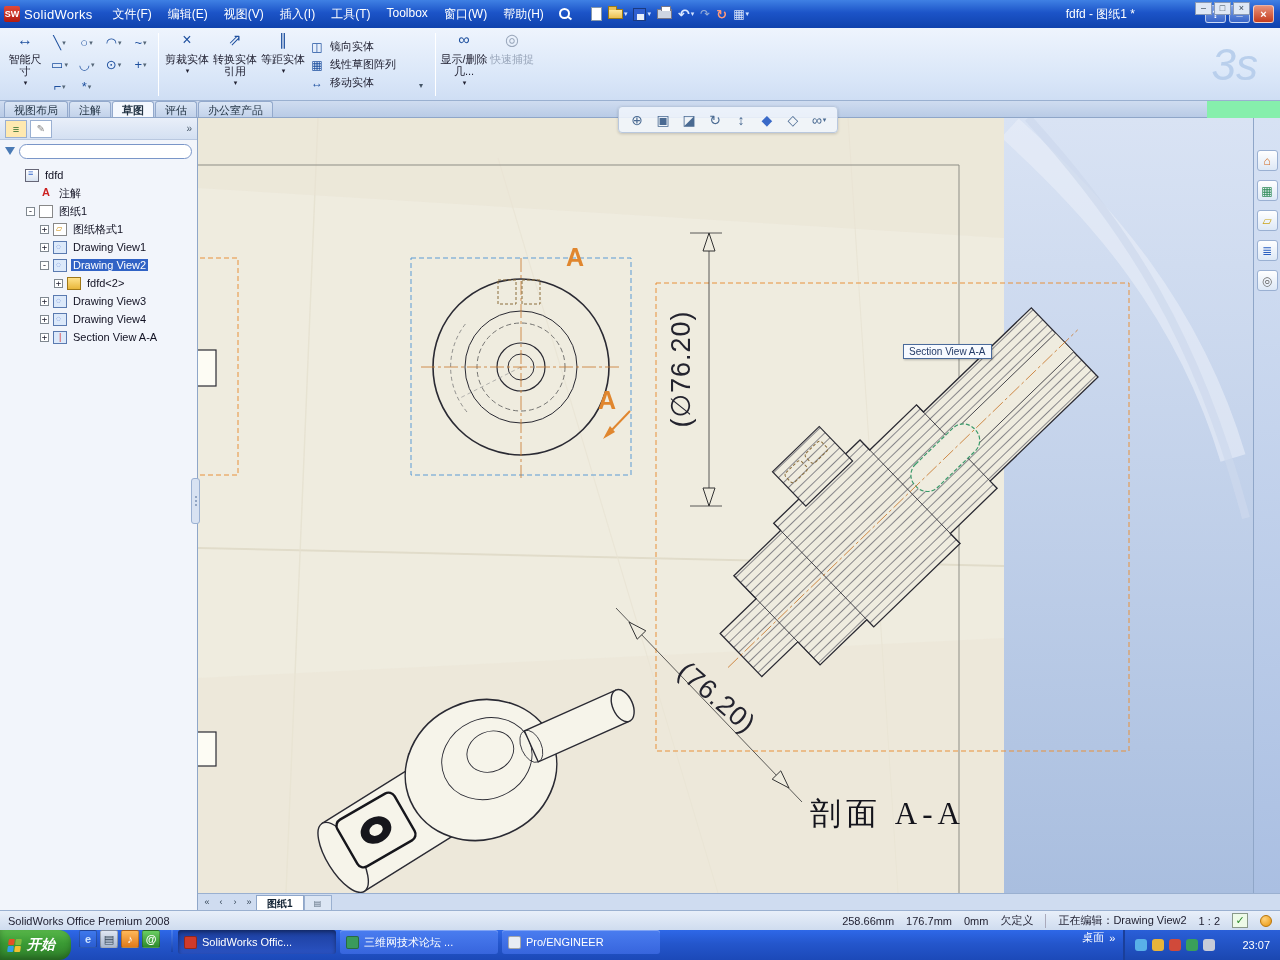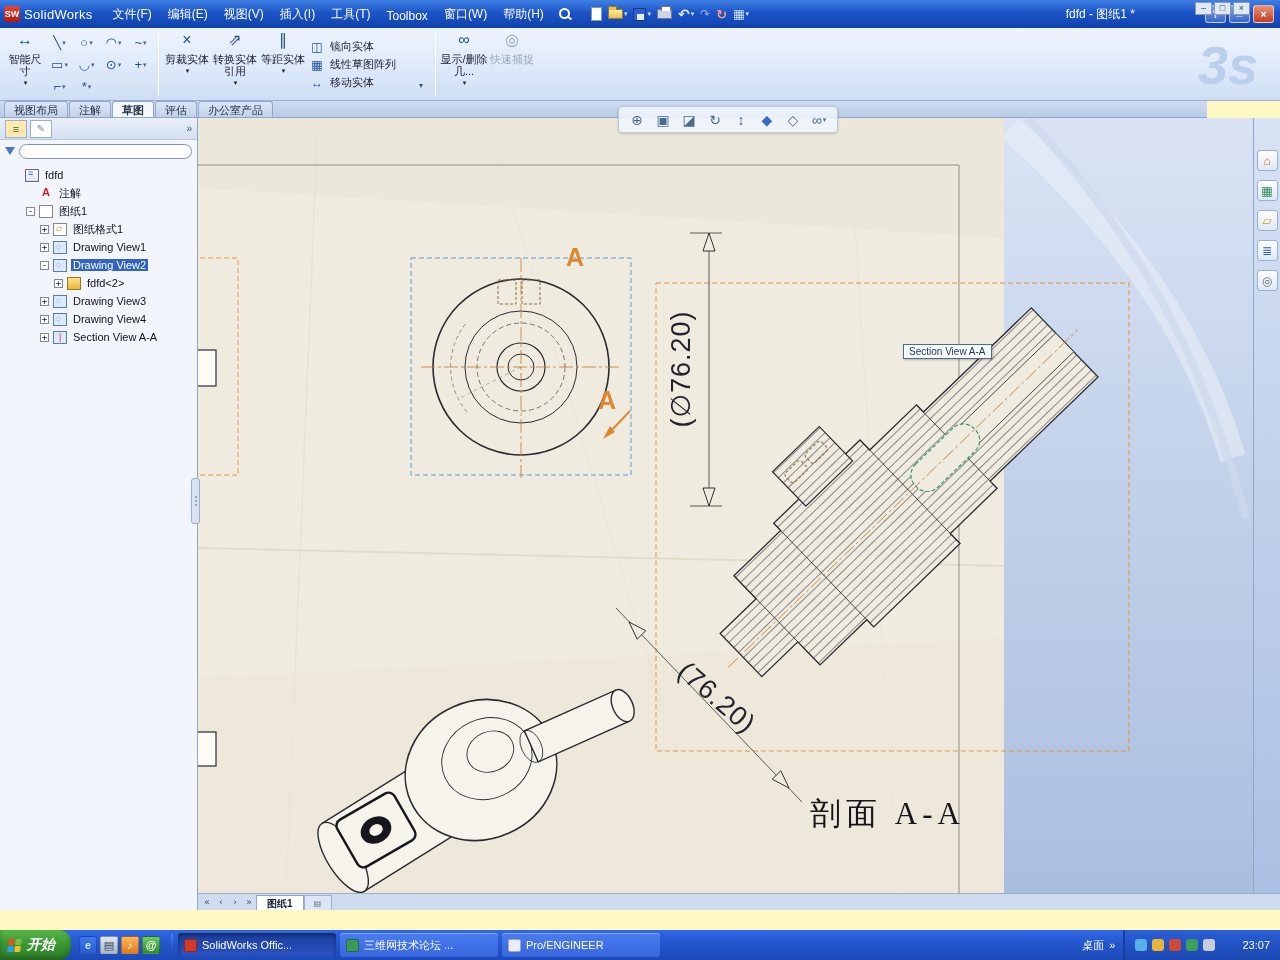--- a/index.html
+++ b/index.html
@@ -1,23 +1,23 @@
 <!DOCTYPE html>
 <html><head>
 <meta charset="utf-8">
 <style>
 *{margin:0;padding:0;box-sizing:border-box}
 html,body{width:1280px;height:960px;overflow:hidden;font-family:"Liberation Sans","DejaVu Sans",sans-serif}
-#screen{position:relative;width:1280px;height:960px;background:#fef9c3;font-size:11px;overflow:hidden}
+#screen{position:relative;width:1280px;height:960px;background:#86efac;font-size:11px;overflow:hidden}
 
 
 #titlebar{position:absolute;left:0;top:0;width:1280px;height:28px;display:flex;align-items:center;background:linear-gradient(#3f80e4,#1c54c8 45%,#0f42ad);color:#fff;padding:0 4px}
 .sw-logo{width:16px;height:16px;background:linear-gradient(#e04a3a,#b01a10);border-radius:2px;color:#fff;font-weight:bold;font-size:9px;display:flex;align-items:center;justify-content:center;margin-right:4px;flex:none}
 .app-name{font-weight:normal;font-size:13px;margin-right:12px;letter-spacing:.3px}
-#menubar{display:flex;align-items:flex-end}
+#menubar{display:flex;align-items:flex-start}
 .menu-item{padding:2px 8px;font-size:12px;white-space:nowrap;cursor:default}
 .search-icon{position:relative;width:14px;height:14px;margin:0 6px;flex:none}
 .search-icon::before{content:"";position:absolute;left:1px;top:1px;width:7px;height:7px;border:2px solid #fff;border-radius:50%}
 .search-icon::after{content:"";position:absolute;left:9px;top:10px;width:5px;height:2px;background:#fff;transform:rotate(40deg)}
 .tbicons{display:flex;align-items:center;gap:4px;margin:0 12px}
 .tbbtn{display:flex;align-items:center;padding:1px;color:#cfe0ff}
 .caret::after{content:"▾";font-size:7px;margin-left:1px}
 .i-new{width:11px;height:14px;background:#fff;border:1px solid #89a;display:inline-block}
 .i-open{width:15px;height:10px;background:linear-gradient(#ffe9a0,#ecc052);border:1px solid #9a7a18;position:relative;display:inline-block}
 .i-open::before{content:"";position:absolute;left:-1px;top:-4px;width:7px;height:3px;background:#ecc052;border:1px solid #9a7a18;border-bottom:none}
@@ -47,21 +47,21 @@
 .sk-cell.caret::after{color:#567}
 .bigset{display:flex}
 .bigbtn{width:48px;display:flex;flex-direction:column;align-items:center;padding-top:3px;font-size:11px;line-height:12px;text-align:center;color:#223}
 .bigbtn .bicon{font-size:16px;height:19px;color:#1d4f9e}
 .stack{display:flex;flex-direction:column;justify-content:center;gap:3px;width:112px;padding-left:2px}
 .stack-row{display:flex;align-items:center;gap:5px;font-size:11px;color:#223;white-space:nowrap}
 .stack-row .sicon{width:16px;text-align:center;color:#1d4f9e;font-size:12px;flex:none}
 .dropcol{width:12px;display:flex;align-items:flex-end;padding-bottom:8px;color:#456}
 .dropcol::after{content:"▾";font-size:8px}
 .grayed,.grayed .bicon{color:#9aa7bb !important}
-.wm{margin-left:auto;align-self:center;font-size:54px;font-style:italic;font-weight:bold;color:#b9cfec;padding-right:18px;line-height:50px}
+.wm{margin-left:auto;align-self:center;font-size:44px;font-style:italic;font-weight:normal;color:#b9cfec;padding-right:18px;line-height:50px}
 
 
 #tabrow{position:absolute;left:0;top:101px;width:1207px;height:17px;background:linear-gradient(#cfdcf0,#b9cbe6);border-bottom:1px solid #8fa6c8;display:flex;align-items:flex-end;padding-left:4px}
 .cmdtab{height:16px;padding:1px 9px;font-size:11px;background:linear-gradient(#dbe6f5,#c2d2ea);border:1px solid #93a9cc;border-bottom:none;border-radius:3px 3px 0 0;margin-right:1px;color:#234;white-space:nowrap}
 .cmdtab.active{background:#f4f8fe;font-weight:bold}
 .childbtns{position:absolute;right:30px;top:2px;display:flex;gap:2px}
 .cwb{width:17px;height:13px;border:1px solid #8a9ab5;background:#dfe8f5;font-size:9px;line-height:11px;text-align:center;color:#345}
 .cw-min::after{content:"–"}
 .cw-restore::after{content:"□"}
 .cw-close::after{content:"×"}
@@ -126,21 +126,21 @@
 
 
 #statusbar{position:absolute;left:0;top:910px;width:1280px;height:20px;background:linear-gradient(#e8eff9,#cfdcef);border-top:1px solid #9ab0d0;display:flex;align-items:center;font-size:11px;color:#223;padding:0 8px;gap:12px}
 .sb-spacer{flex:1}
 .sb-div{width:1px;height:14px;background:#aab;}
 .sb-check{width:16px;height:15px;border:1px solid #8a9a8a;background:#eefbe8;color:#2a8a2a;font-size:11px;line-height:13px;text-align:center}
 .sb-check::after{content:"✓"}
 .sb-dot{width:12px;height:12px;border-radius:50%;background:radial-gradient(circle at 35% 30%,#ffd27a,#e8940a);border:1px solid #b87408}
 
 
-#taskbar{position:absolute;left:0;top:930px;width:1280px;height:30px;background:linear-gradient(#2e68e8,#2456cc 45%,#1c49b8);display:flex;align-items:center;color:#fff}
+#taskbar{position:absolute;left:0;top:930px;width:1280px;height:30px;background:linear-gradient(#2e68e8,#2456cc 45%,#1c49b8);display:flex;align-items:flex-start;color:#fff}
 .startbtn{height:30px;padding:0 16px 0 8px;background:linear-gradient(#58b84a,#3a9a34 45%,#2f7f2a);border-radius:0 12px 12px 0;display:flex;align-items:center;gap:6px;font-weight:bold;font-size:14px;font-style:italic;box-shadow:inset 0 -3px 6px rgba(0,0,0,.25);flex:none}
 .winflag{display:grid;grid-template-columns:6px 6px;grid-auto-rows:6px;gap:1px;transform:skew(-8deg)}
 .winflag i{border-radius:1px}
 .wf1{background:#e34f26}.wf2{background:#7fbb42}.wf3{background:#2f9fe8}.wf4{background:#f0c030}
 .ql{display:flex;gap:3px;padding:0 8px;align-items:center}
 .qlicon{width:18px;height:18px;border-radius:2px;display:flex;align-items:center;justify-content:center;font-size:11px;font-weight:bold;border:1px solid rgba(0,0,0,.25)}
 .ql-blue{background:linear-gradient(#3e78ec,#2a5cd0);color:#cfe4ff}
 .ql-gray{background:linear-gradient(#dfe6f2,#aab8cf);color:#345}
 .ql-orange{background:linear-gradient(#ffb85a,#e07a1a);color:#fff}
 .ql-green{background:linear-gradient(#6ace62,#2e8b2e);color:#fff}
@@ -550,20 +550,33 @@
 
   <div id="sheetbar">
     <span class="nav">«</span>
     <span class="nav">‹</span>
     <span class="nav">›</span>
     <span class="nav">»</span>
     <span class="sheettab">图纸1</span>
     <span class="sheettab2"></span>
   </div>
 
+  <div id="statusbar">
+    <span>SolidWorks Office Premium 2008</span>
+    <span class="sb-spacer"></span>
+    <span>258.66mm</span>
+    <span>176.7mm</span>
+    <span>0mm</span>
+    <span>欠定义</span>
+    <span class="sb-div"></span>
+    <span>正在编辑：Drawing View2</span>
+    <span>1 : 2</span>
+    <span class="sb-check"></span>
+    <span class="sb-dot"></span>
+  </div>
 
   <div id="taskbar">
     <div class="startbtn">
       <span class="winflag">
           <i class="wf1"></i>
           <i class="wf2"></i>
           <i class="wf3"></i>
           <i class="wf4"></i>
         </span>
       <span>开始</span>

